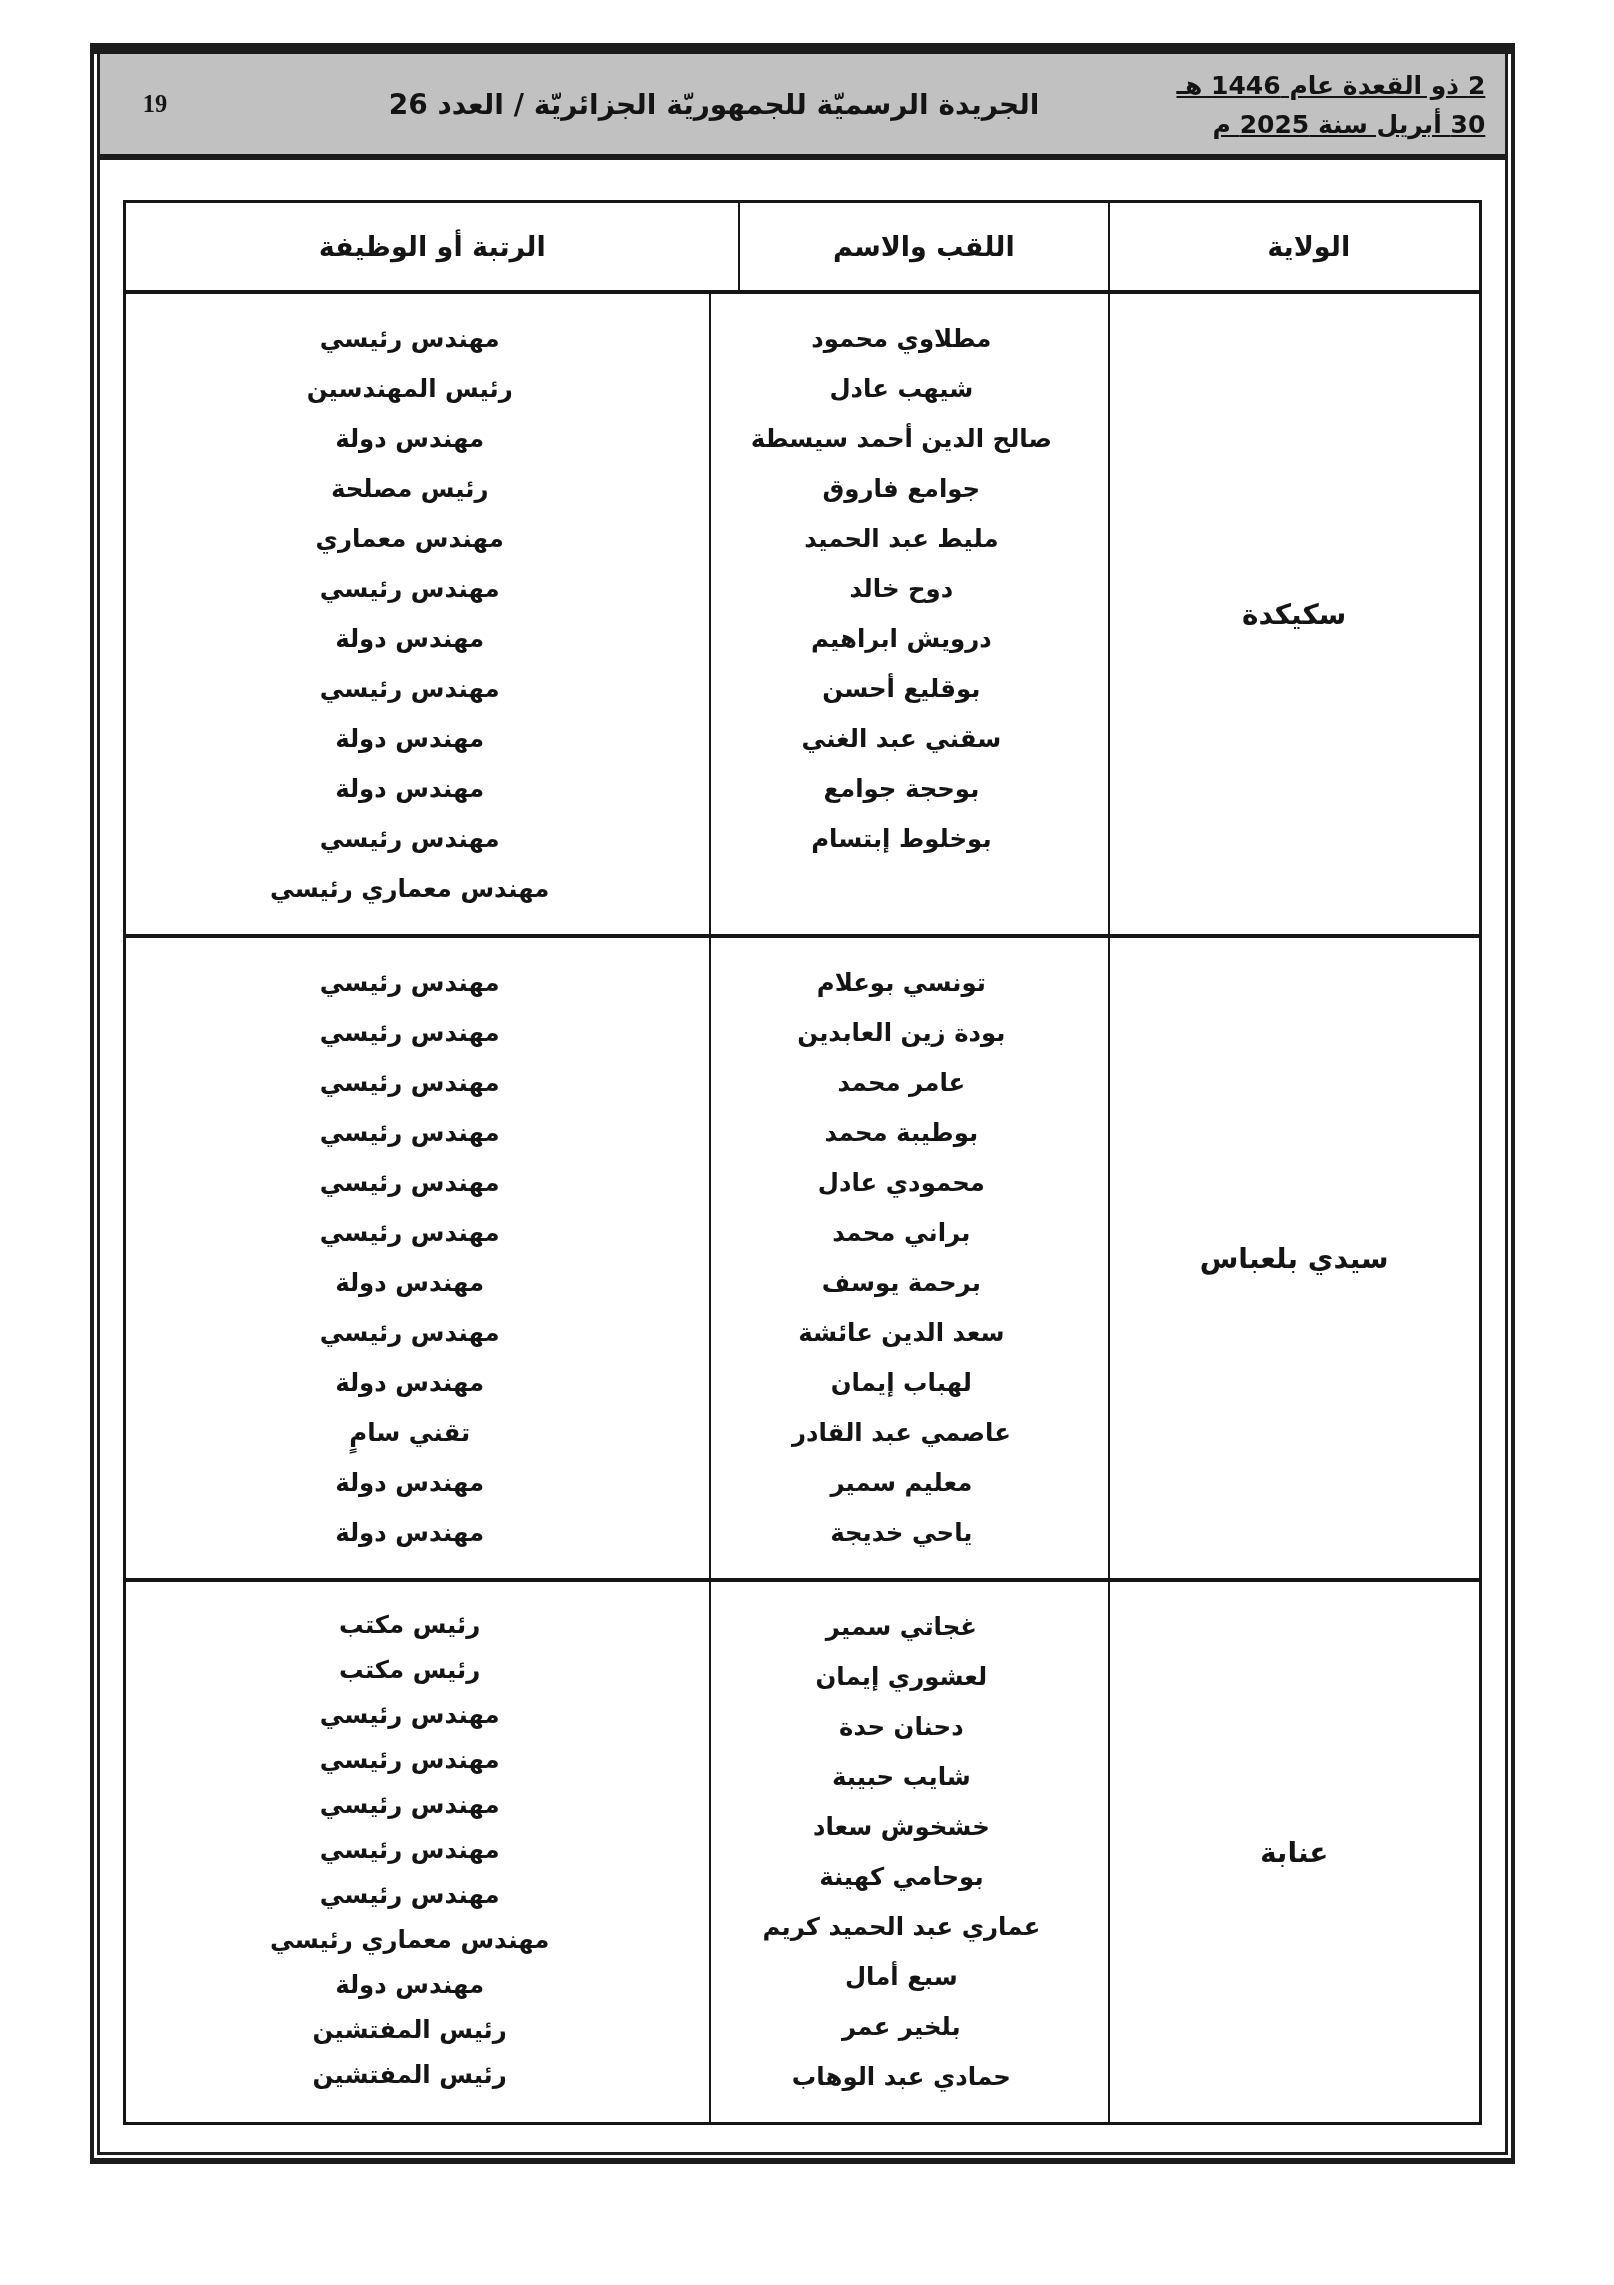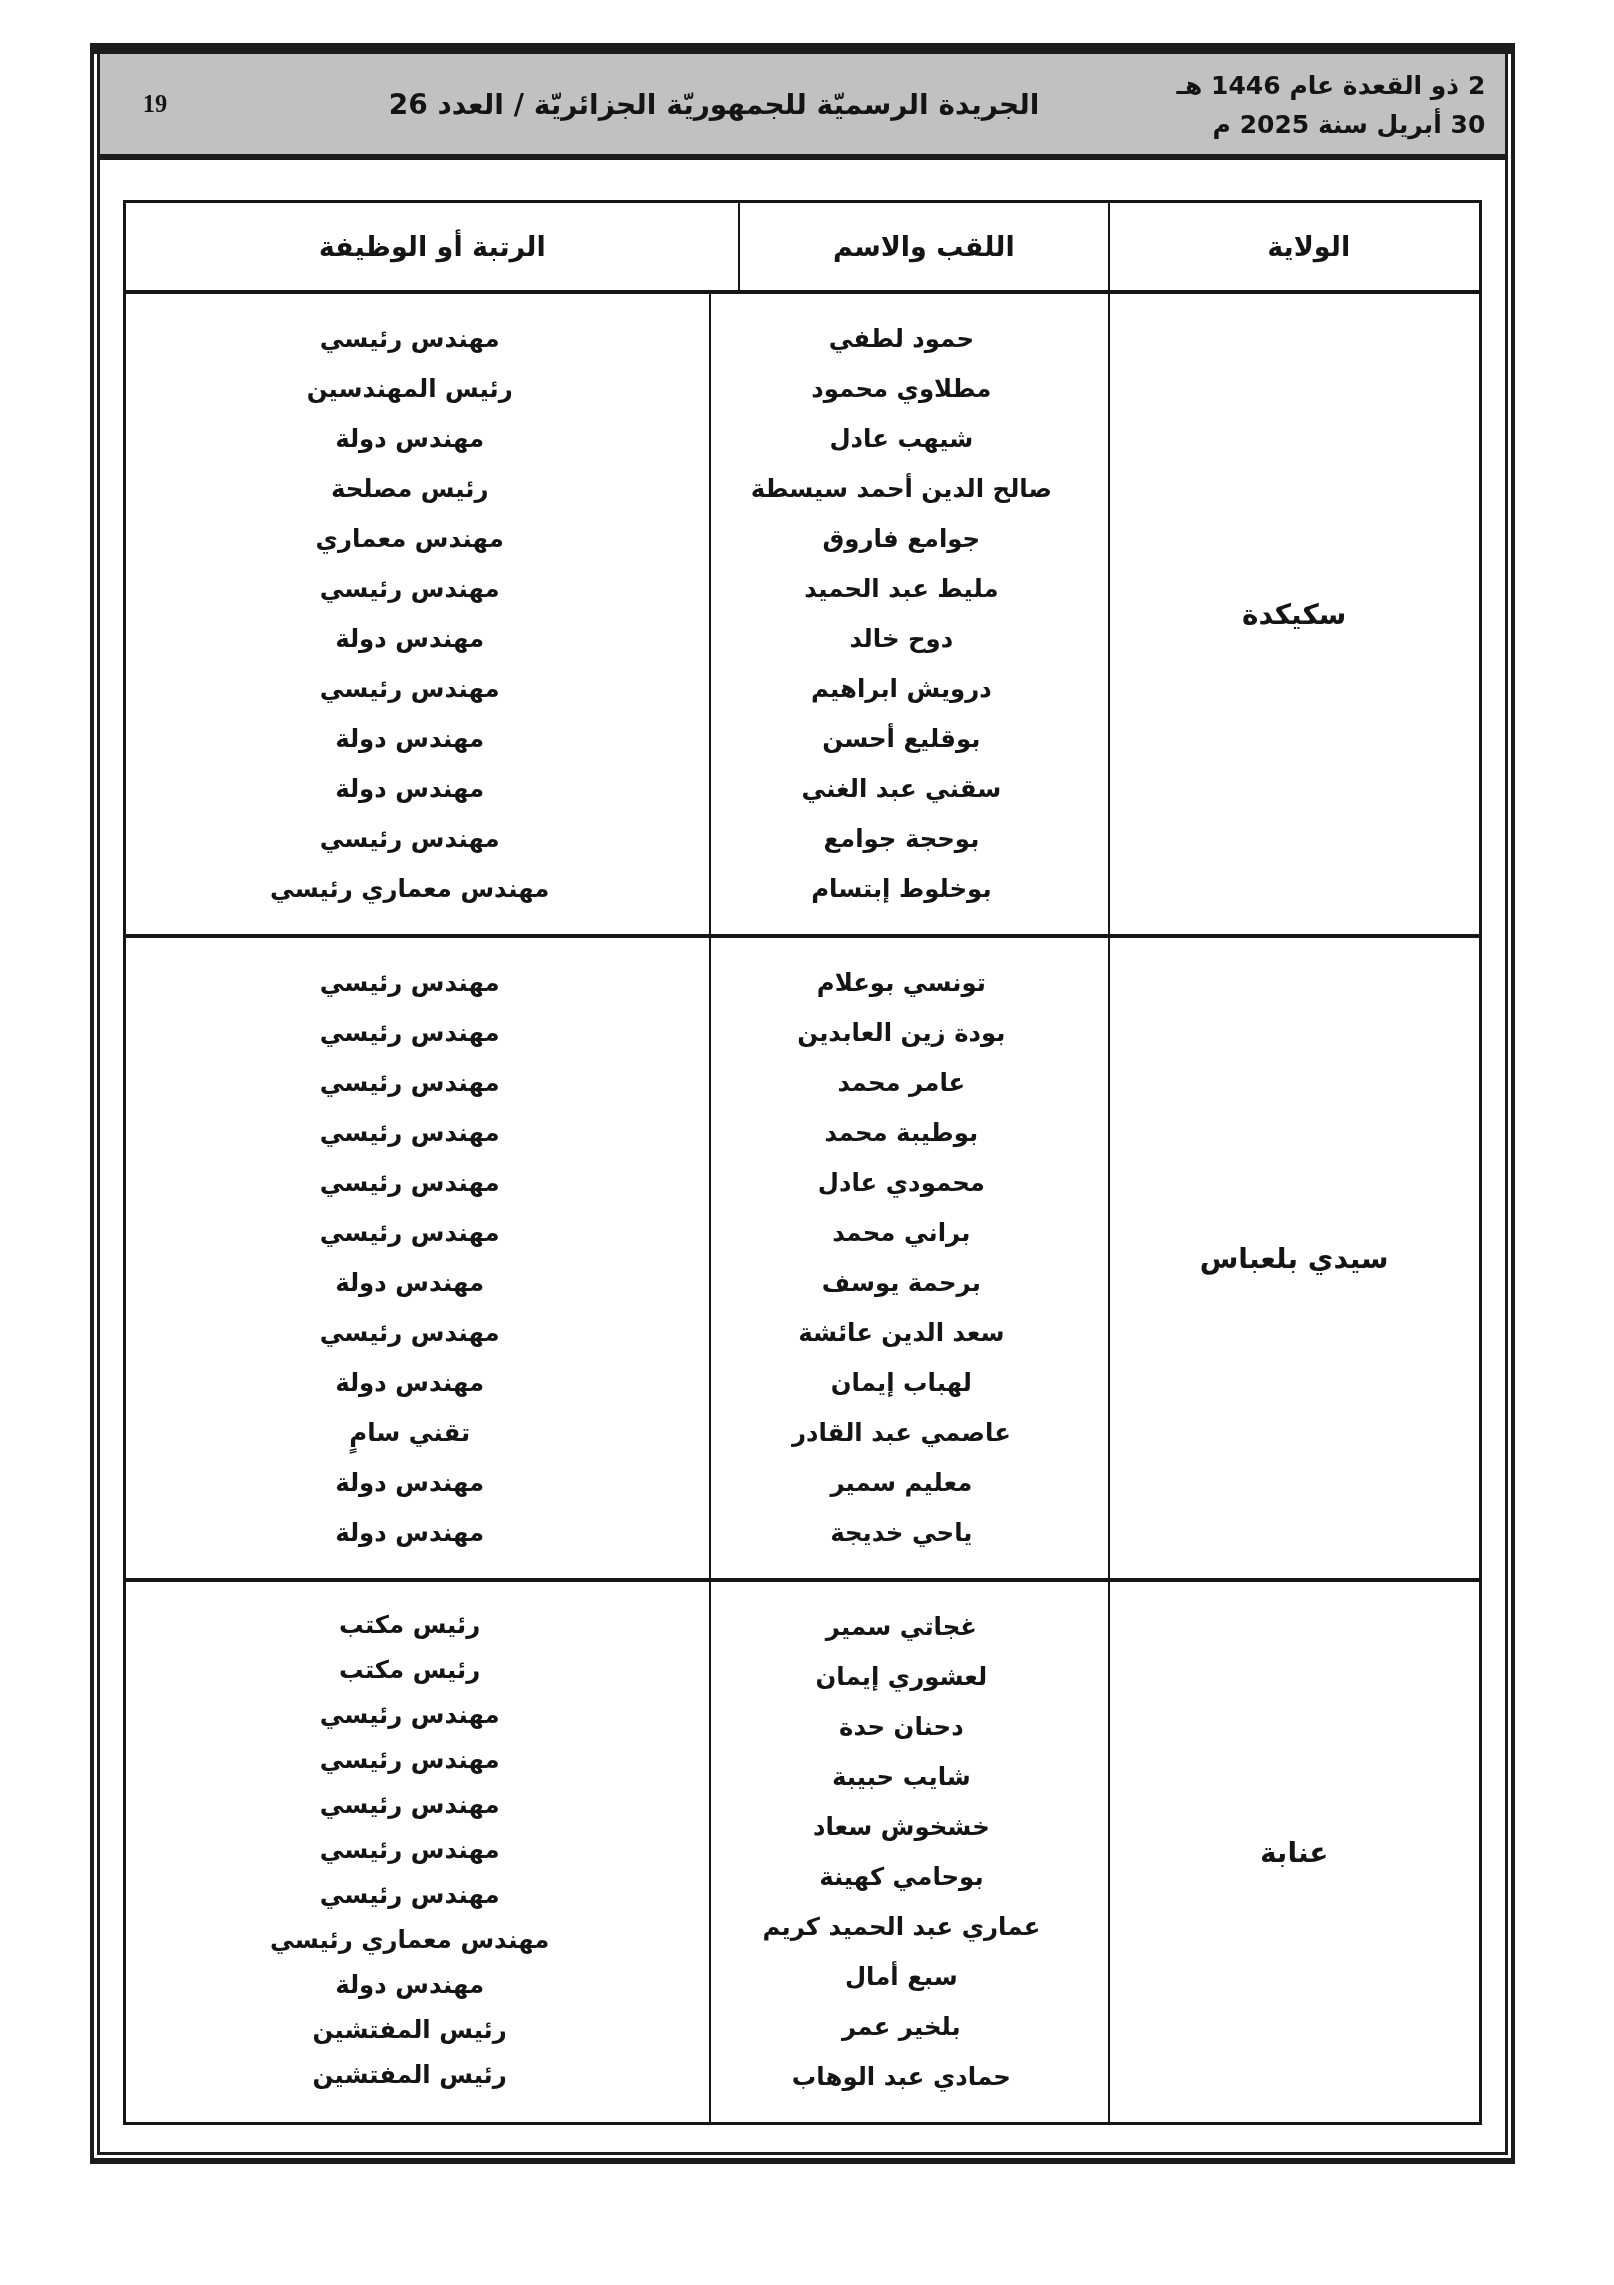--- a/index.html
+++ b/index.html
@@ -48,20 +48,21 @@
     color: #141414;
   }
   .masthead .dates {
     flex: 0 0 auto;
     padding: 3.6px 20px 0 9px;
     text-align: right;
     font-size: 25px;
     font-weight: 700;
     line-height: 1.55;
     white-space: nowrap;
+    text-decoration: underline;
   }
   .masthead .title {
     flex: 1 1 auto;
     text-align: center;
     font-size: 28px;
     font-weight: 700;
     white-space: nowrap;
   }
   .masthead .pagenum {
     flex: 0 0 109px;
@@ -145,21 +146,20 @@
           <div class="gz-hcell">الولاية</div>
           <div class="gz-hcell col-name-borders">اللقب والاسم</div>
           <div class="gz-hcell">الرتبة أو الوظيفة</div>
         </div>
 
         <div class="gz-section section-1">
           <div class="wilaya-cell">
             <span>سكيكدة</span>
           </div>
           <div class="names-cell col-name-borders">
-              <div class="line">حمود لطفي</div>
               <div class="line">مطلاوي محمود</div>
               <div class="line">شيهب عادل</div>
               <div class="line">صالح الدين أحمد سيسطة</div>
               <div class="line">جوامع فاروق</div>
               <div class="line">مليط عبد الحميد</div>
               <div class="line">دوح خالد</div>
               <div class="line">درويش ابراهيم</div>
               <div class="line">بوقليع أحسن</div>
               <div class="line">سقني عبد الغني</div>
               <div class="line">بوحجة جوامع</div>

